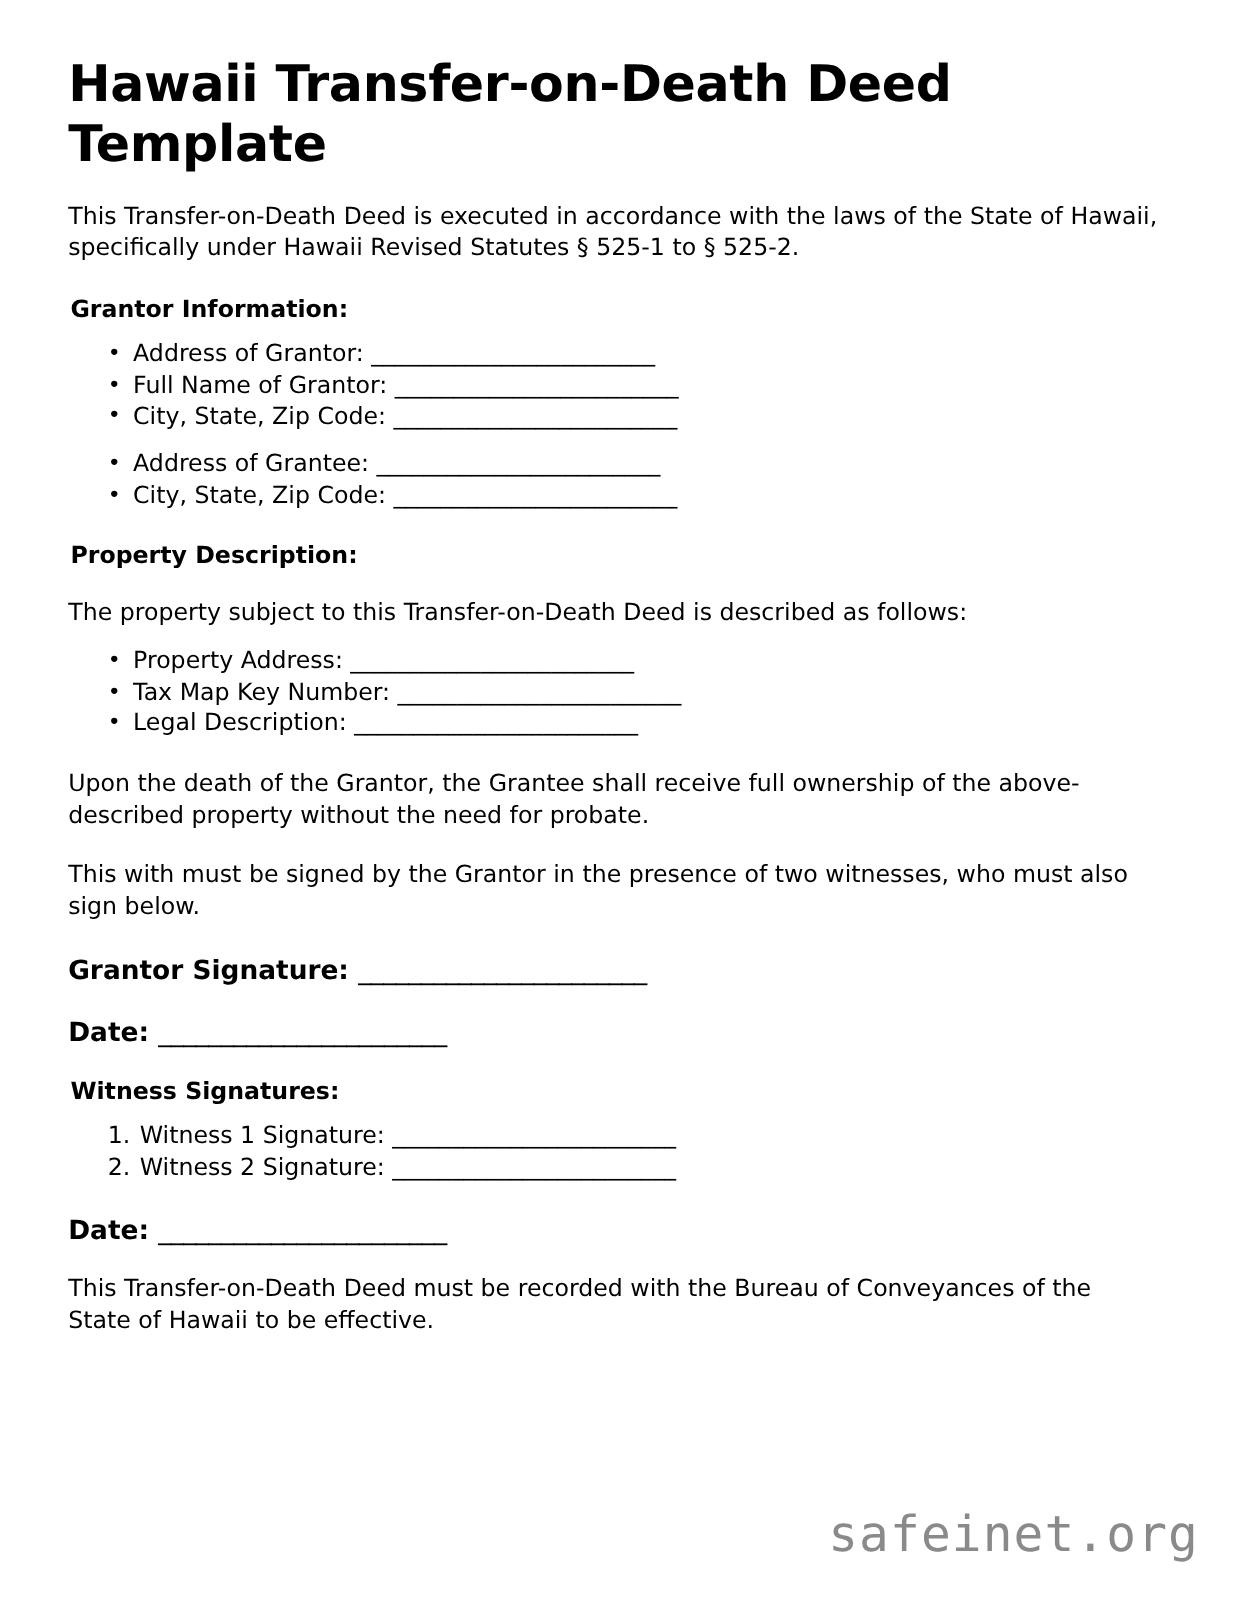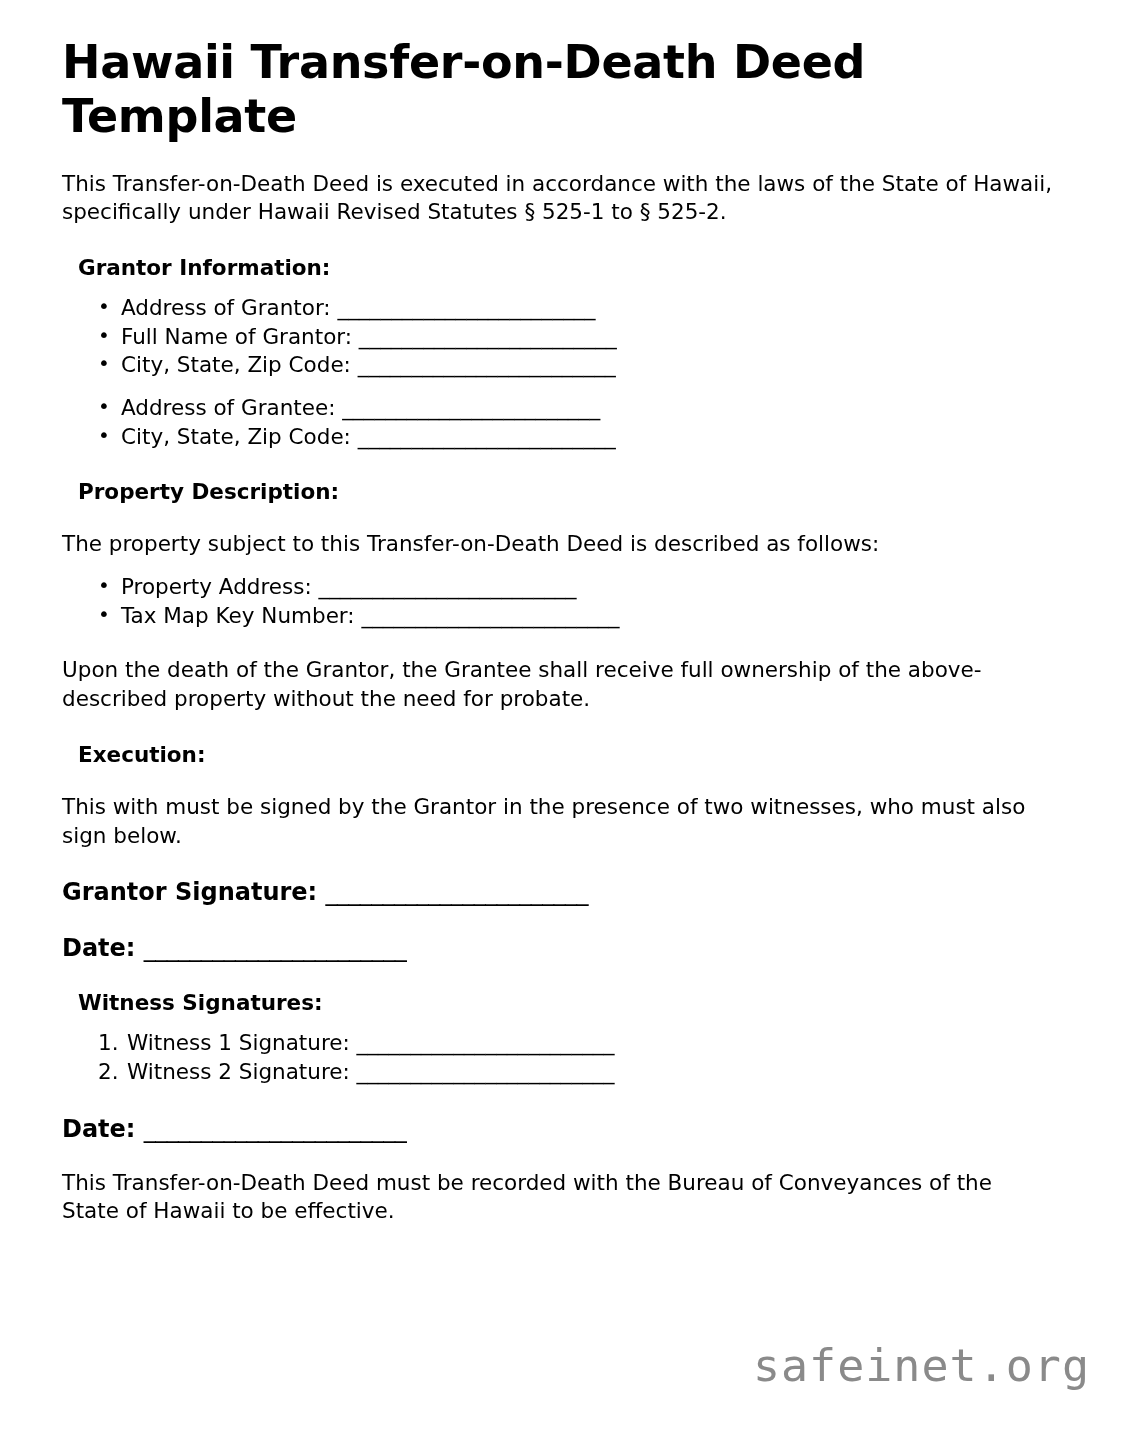--- a/index.html
+++ b/index.html
@@ -15,41 +15,41 @@
     font-family: "DejaVu Sans", sans-serif;
     color: #000000;
     -webkit-font-smoothing: antialiased;
   }
   .page {
     position: absolute;
     left: 0; top: 0;
     width: 1124px;
     height: 1039px;
     box-sizing: border-box;
-    padding: 28px 62px 0 62px;
+    padding: 42px 62px 0 62px;
   }
   .doc-title {
     font-size: 46px;
     font-weight: bold;
     line-height: 1.17;
     letter-spacing: -0.3px;
     margin: 0 0 0 0;
     padding-top: 8px;
     max-width: 860px;
   }
   .body-para {
     font-size: 21.5px;
     line-height: 1.34;
     margin: 26px 0 0 0;
     max-width: 990px;
   }
   .section-heading {
     font-size: 21.5px;
     font-weight: bold;
-    margin: 28px 0 0 16px;
+    margin: 28px 0 0 2px;
   }
   ul.bullets {
     list-style: none;
     margin: 14px 0 0 0;
     padding: 0 0 0 36px;
   }
   ul.bullets > li {
     font-size: 21.5px;
     line-height: 1.33;
     position: relative;
@@ -91,21 +91,21 @@
     font-weight: bold;
     margin: 28px 0 0 0;
     white-space: nowrap;
   }
   .sig-line .blank {
     font-weight: normal;
   }
   .watermark {
     position: absolute;
     right: 34px;
-    top: 1339px;
+    top: 1368px;
     font-family: "DejaVu Sans Mono", monospace;
     font-size: 45px;
     color: #8a8a8a;
     letter-spacing: 1px;
     white-space: nowrap;
     margin-left: 16px;
   }
 </style>
 </head>
 <body>
@@ -126,25 +126,25 @@
   <ul class="bullets">
     <li>Address of Grantee: ________________________</li>
     <li>City, State, Zip Code: ________________________</li>
   </ul>
 
   <h2 class="section-heading">Property Description:</h2>
   <p class="body-para">The property subject to this Transfer-on-Death Deed is described as follows:</p>
   <ul class="bullets">
     <li>Property Address: ________________________</li>
     <li>Tax Map Key Number: ________________________</li>
+    <li>Legal Description: ________________________</li>
   </ul>
 
   <p class="body-para">Upon the death of the Grantor, the Grantee shall receive full ownership of the above-described property without the need for probate.</p>
 
-  <h2 class="section-heading">Execution:</h2>
   <p class="body-para">This with must be signed by the Grantor in the presence of two witnesses, who must also sign below.</p>
 
   <p class="sig-line"><span>Grantor Signature:</span> <span class="blank">_______________________</span></p>
 
   <p class="sig-line"><span>Date:</span> <span class="blank">_______________________</span></p>
 
   <h2 class="section-heading">Witness Signatures:</h2>
   <ol class="numbers">
     <li>Witness 1 Signature: ________________________</li>
     <li>Witness 2 Signature: ________________________</li>

